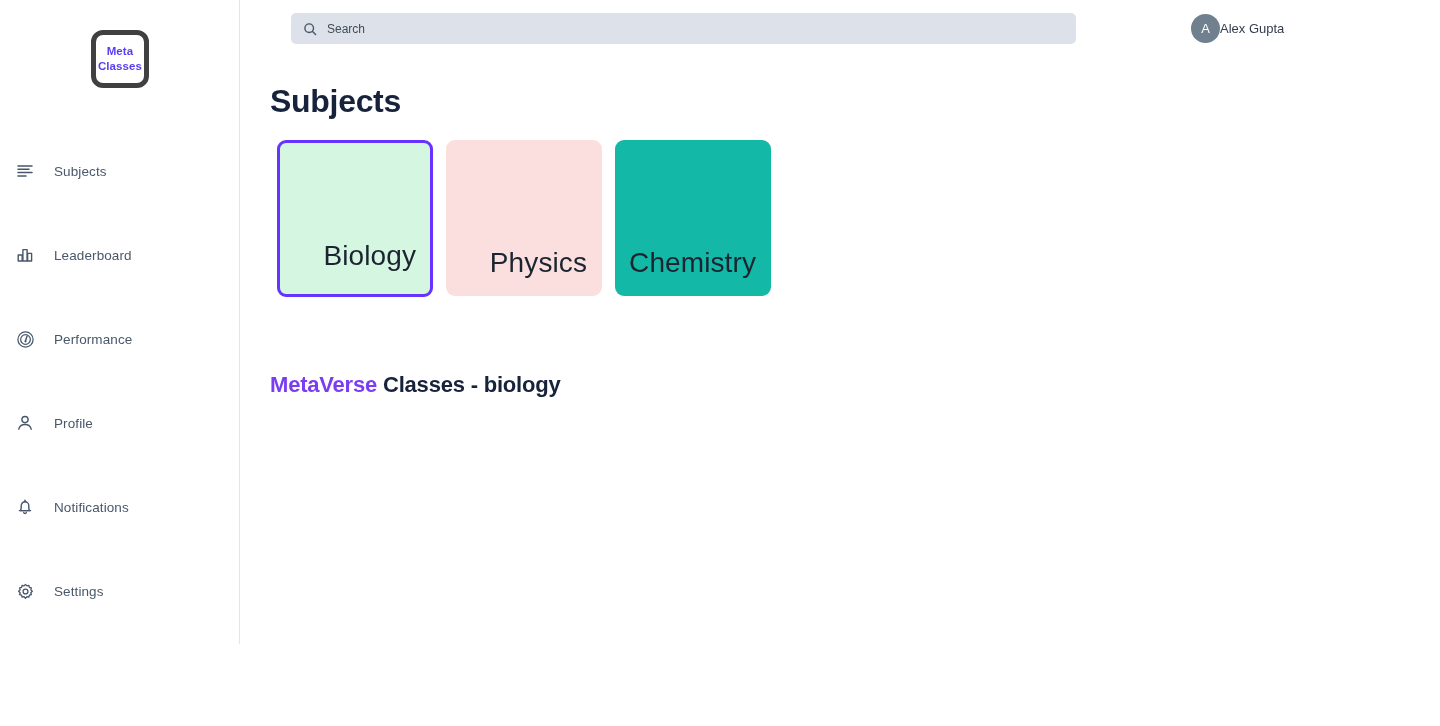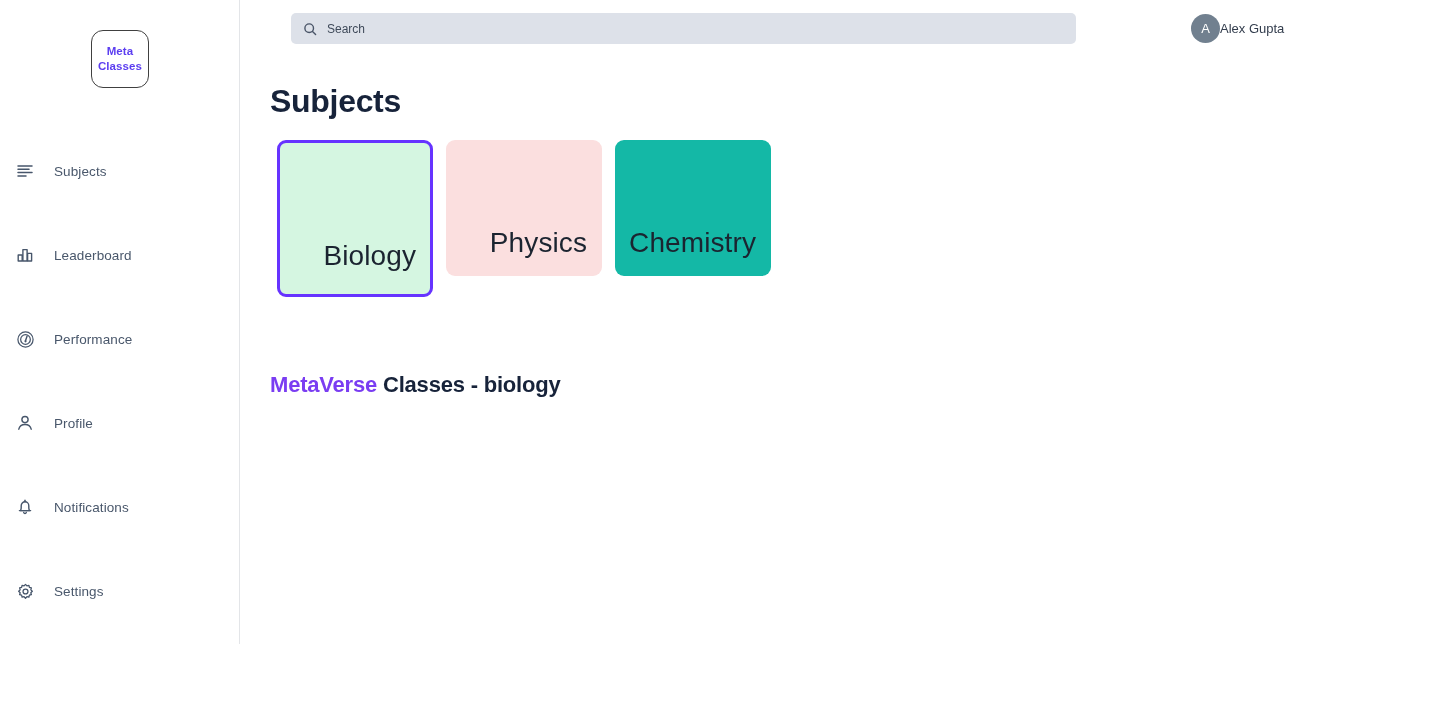--- a/index.html
+++ b/index.html
@@ -29,21 +29,21 @@
     border-right: 1px solid #e3e5e8;
     background: #ffffff;
   }
 
   .logo-wrap {
     position: absolute;
     left: 91px;
     top: 30px;
     width: 58px;
     height: 58px;
-    border: 1px solid #404040;
+    border: 5px solid #404040;
     border-radius: 12px;
     display: flex;
     flex-direction: column;
     align-items: center;
     justify-content: center;
     cursor: pointer;
   }
   .logo-line {
     font-size: 11.5px;
     font-weight: bold;
@@ -150,21 +150,21 @@
 
   .subject-row {
     position: absolute;
     left: 37px;
     top: 140px;
     display: flex;
     align-items: flex-start;
   }
   .subject-card {
     width: 156px;
-    height: 136px;
+    height: 156px;
     border-radius: 9px;
     margin-right: 13px;
     display: flex;
     align-items: flex-end;
     justify-content: flex-end;
     padding: 0 12px 14px 0;
     cursor: pointer;
     border: 3px solid transparent;
   }
   .subject-card.selected {

